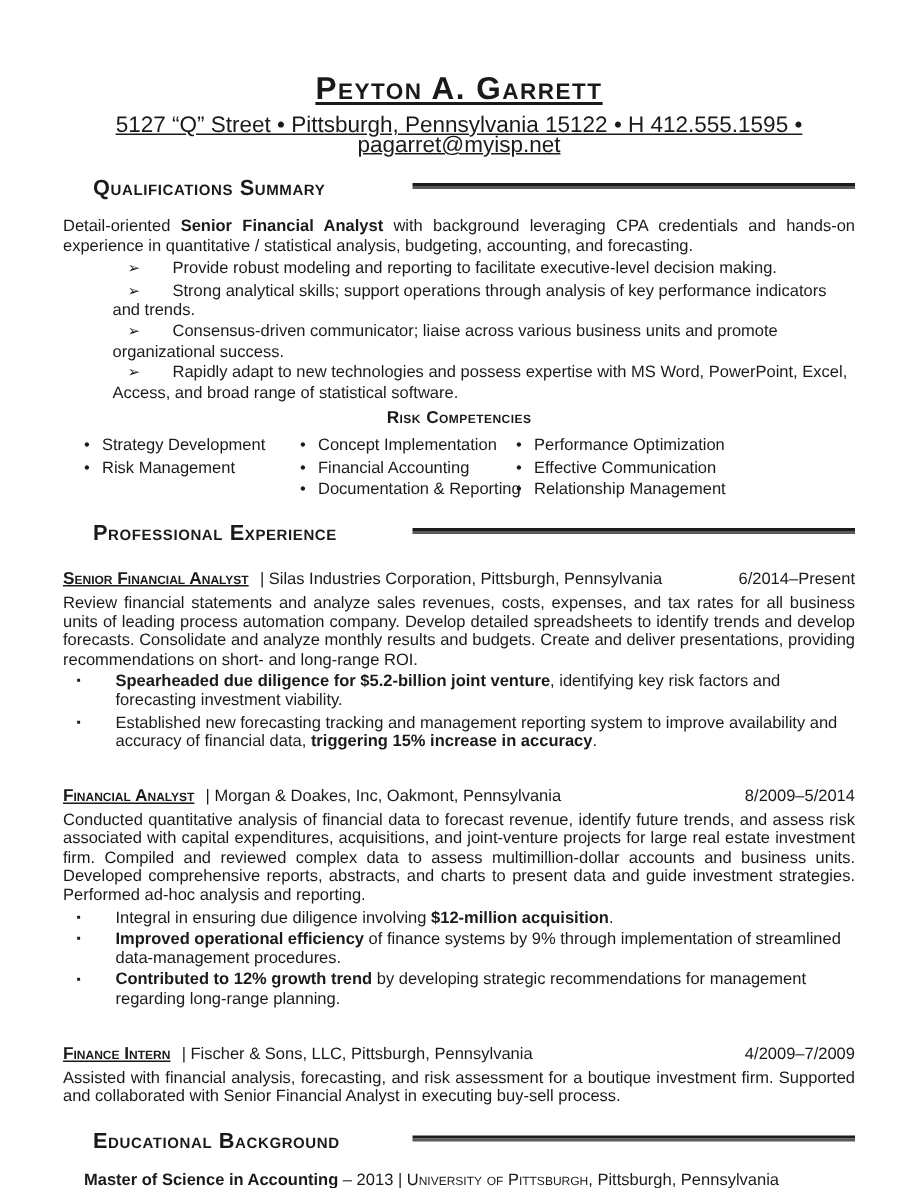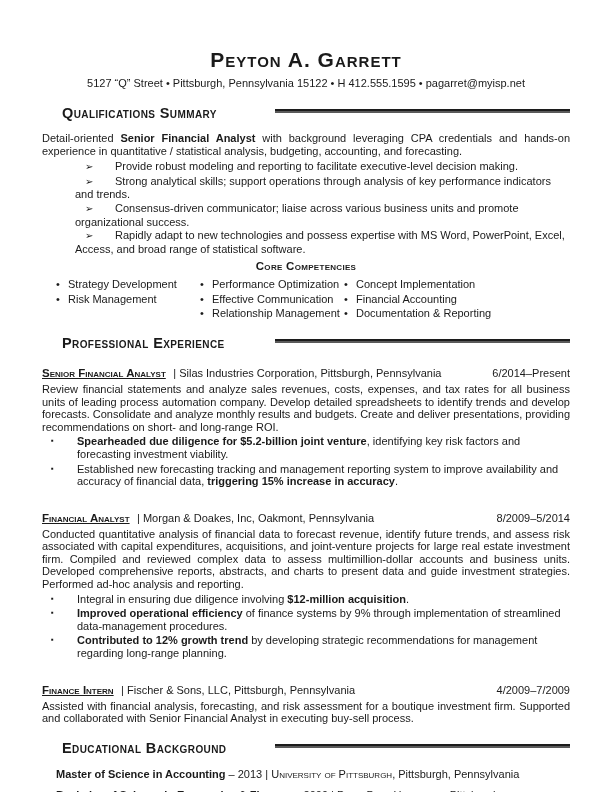--- a/index.html
+++ b/index.html
@@ -10,27 +10,27 @@
     color: #1a1a1a;
     position: relative;
     overflow: hidden;
   }
   .page {
     width: 612px; height: 792px;
     padding: 48px 42px 30px 42px;
     background: #ffffff;
   }
   
-  .hdr { text-align: center; }
+  .hdr { text-align: center; text-decoration: underline; }
   .name {
     font-size: 21px; font-weight: bold;
     font-variant: small-caps; letter-spacing: 1px;
     line-height: 24px;
   }
-  .contact { font-size: 11px; margin-top: 5px; line-height: 13px; }
+  .contact { font-size: 15px; margin-top: 5px; line-height: 13px; }
   
   .sec-row { display: flex; align-items: center; margin-top: 15px; }
   .sec-head {
     width: 213px; flex: 0 0 213px;
     font-size: 14.5px; font-weight: bold;
     font-variant: small-caps; letter-spacing: 0.4px;
     line-height: 17px;
     margin-left: 20px;
   }
   .sec-rule {
@@ -100,35 +100,35 @@
     </div>
     <p class="bodytxt just intro"><span>Detail-oriented </span><span class="b">Senior Financial Analyst</span><span> with background leveraging CPA credentials and hands-on experience in quantitative / statistical analysis, budgeting, accounting, and forecasting.</span></p>
 
     <div class="qs-bullets">
       <div class="bodytxt qs-bullet"><span class="qs-arrow">➢</span><span>Provide robust modeling and reporting to facilitate executive-level decision making.</span></div>
       <div class="bodytxt qs-bullet"><span class="qs-arrow">➢</span><span>Strong analytical skills; support operations through analysis of key performance indicators and trends.</span></div>
       <div class="bodytxt qs-bullet"><span class="qs-arrow">➢</span><span>Consensus-driven communicator; liaise across various business units and promote organizational success.</span></div>
       <div class="bodytxt qs-bullet"><span class="qs-arrow">➢</span><span>Rapidly adapt to new technologies and possess expertise with MS Word, PowerPoint, Excel, Access, and broad range of statistical software.</span></div>
     </div>
 
-    <h3 class="core-head">Core Competencies</h3>
+    <h3 class="core-head">Risk Competencies</h3>
     <div class="comp-grid">
       <div>
         <div class="comp-item"><span class="comp-dot">•</span><span>Strategy Development</span></div>
         <div class="comp-item"><span class="comp-dot">•</span><span>Risk Management</span></div>
       </div>
       <div>
+        <div class="comp-item"><span class="comp-dot">•</span><span>Concept Implementation</span></div>
+        <div class="comp-item"><span class="comp-dot">•</span><span>Financial Accounting</span></div>
+        <div class="comp-item"><span class="comp-dot">•</span><span>Documentation &amp; Reporting</span></div>
+      </div>
+      <div>
         <div class="comp-item"><span class="comp-dot">•</span><span>Performance Optimization</span></div>
         <div class="comp-item"><span class="comp-dot">•</span><span>Effective Communication</span></div>
         <div class="comp-item"><span class="comp-dot">•</span><span>Relationship Management</span></div>
-      </div>
-      <div>
-        <div class="comp-item"><span class="comp-dot">•</span><span>Concept Implementation</span></div>
-        <div class="comp-item"><span class="comp-dot">•</span><span>Financial Accounting</span></div>
-        <div class="comp-item"><span class="comp-dot">•</span><span>Documentation &amp; Reporting</span></div>
       </div>
     </div>
   </section>
 
   <section>
     <div class="sec-row">
       <h2 class="sec-head">Professional Experience</h2>
       <div class="sec-rule"></div>
     </div>
 

